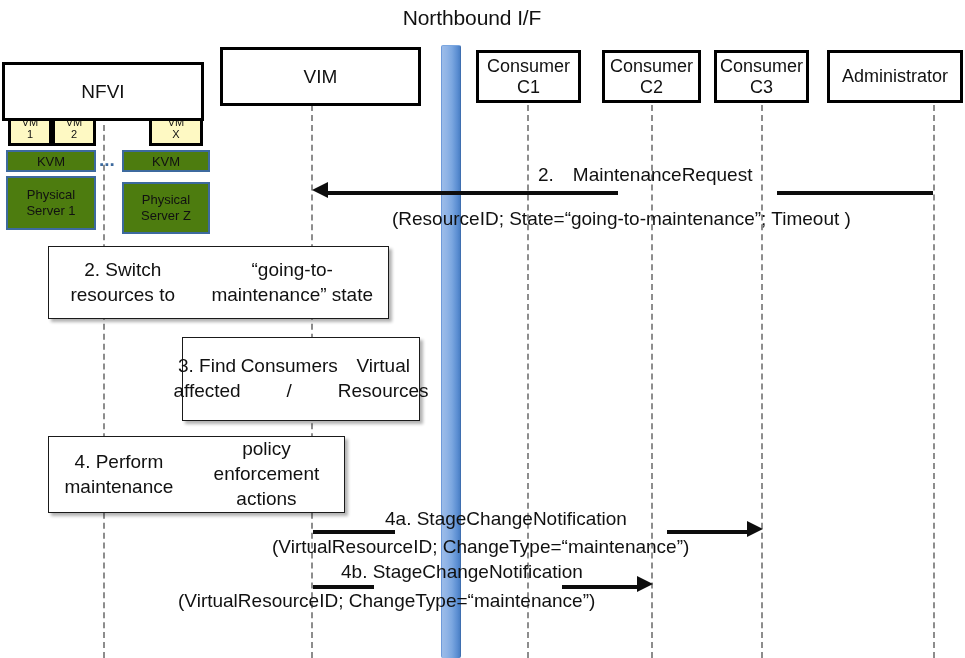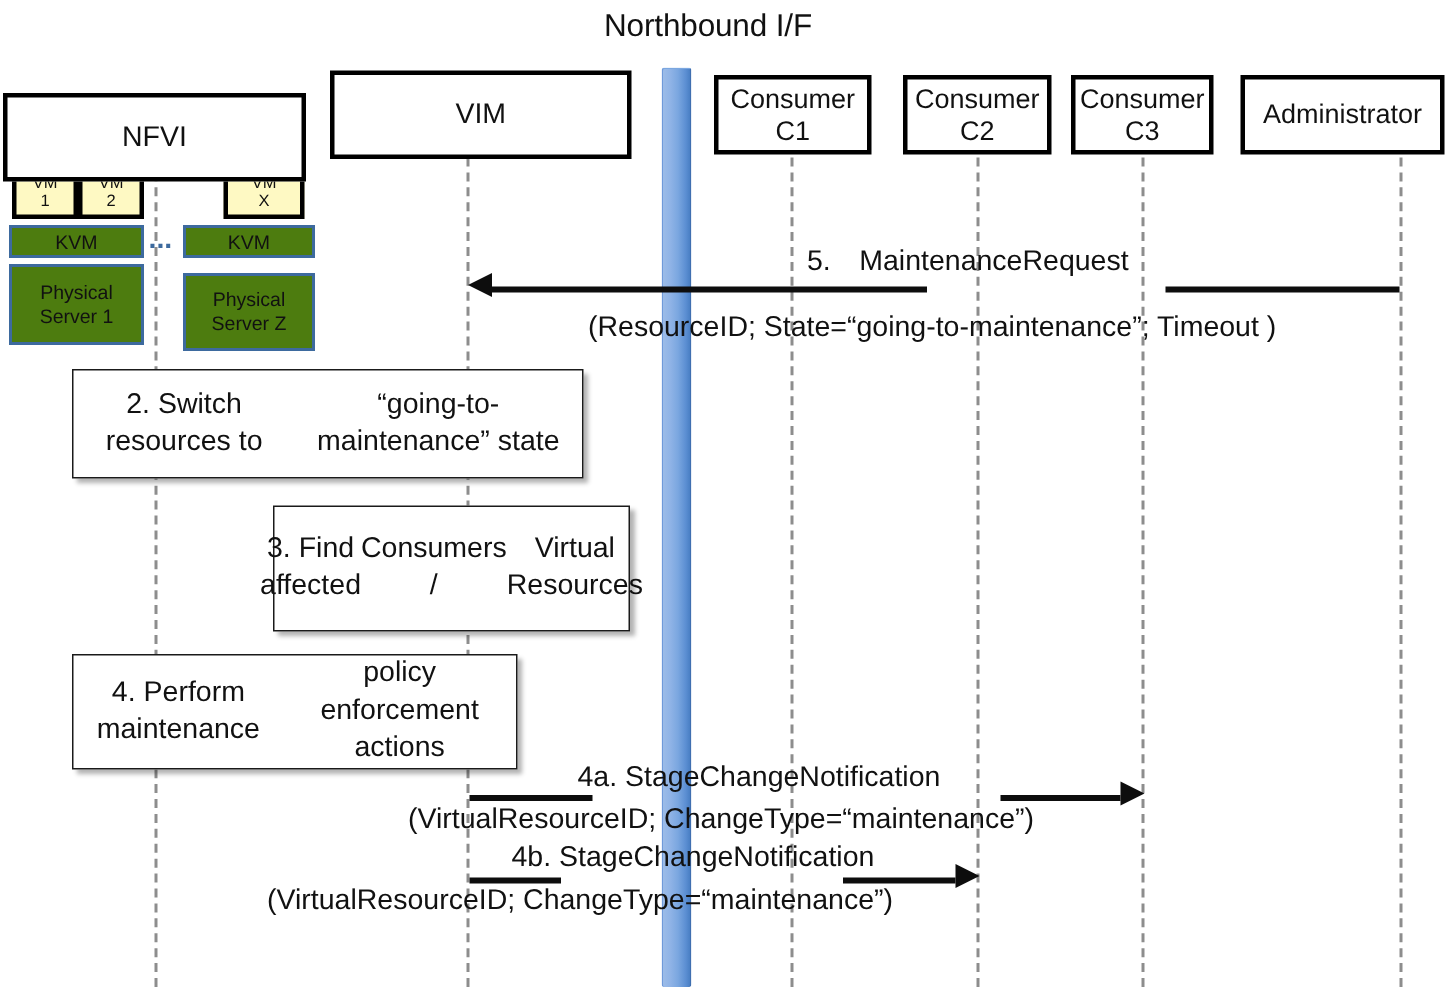--- a/index.html
+++ b/index.html
@@ -233,21 +233,21 @@
   <div class="server-box" style="left:6px; top:176px; width:90px; height:54px; flex-direction:column;">
     <span>Physical</span>
     <span>Server 1</span>
   </div>
 
   <div class="server-box" style="left:122px; top:182px; width:88px; height:52px; flex-direction:column;">
     <span>Physical</span>
     <span>Server Z</span>
   </div>
 
-  <div class="msg-label" style="left:538px; top:164px;">5. MaintenanceRequest</div>
+  <div class="msg-label" style="left:538px; top:164px;">2. MaintenanceRequest</div>
   <div class="msg-line" style="left:328px; top:191px; width:290px;"></div>
   <div class="msg-line" style="left:777px; top:191px; width:156px;"></div>
   <div class="arrow-head left" style="left:312px; top:182px;"></div>
   <div class="msg-label" style="left:392px; top:196px;margin-top:12px;">(ResourceID; State=“going-to-maintenance”; Timeout )</div>
 
   <div class="step-box" style="left:48px; top:246px; width:341px; height:73px;">
     <span>2. Switch resources to</span>
     <span>“going-to-maintenance” state</span>
   </div>
 

